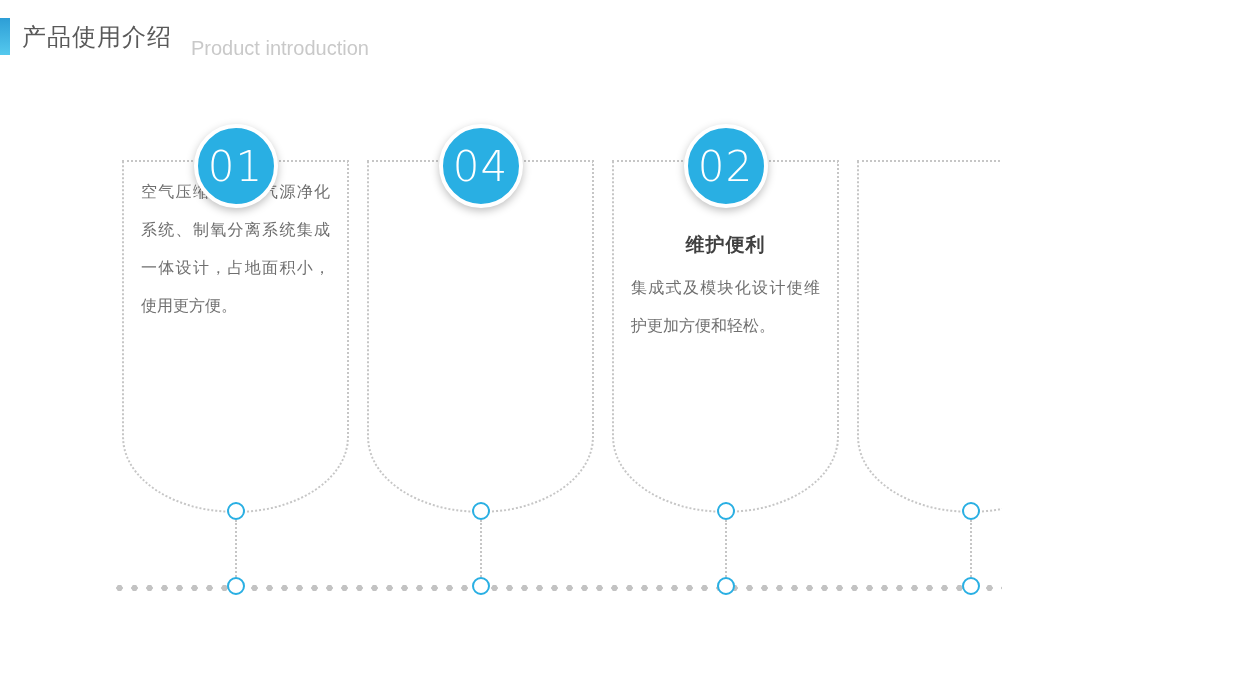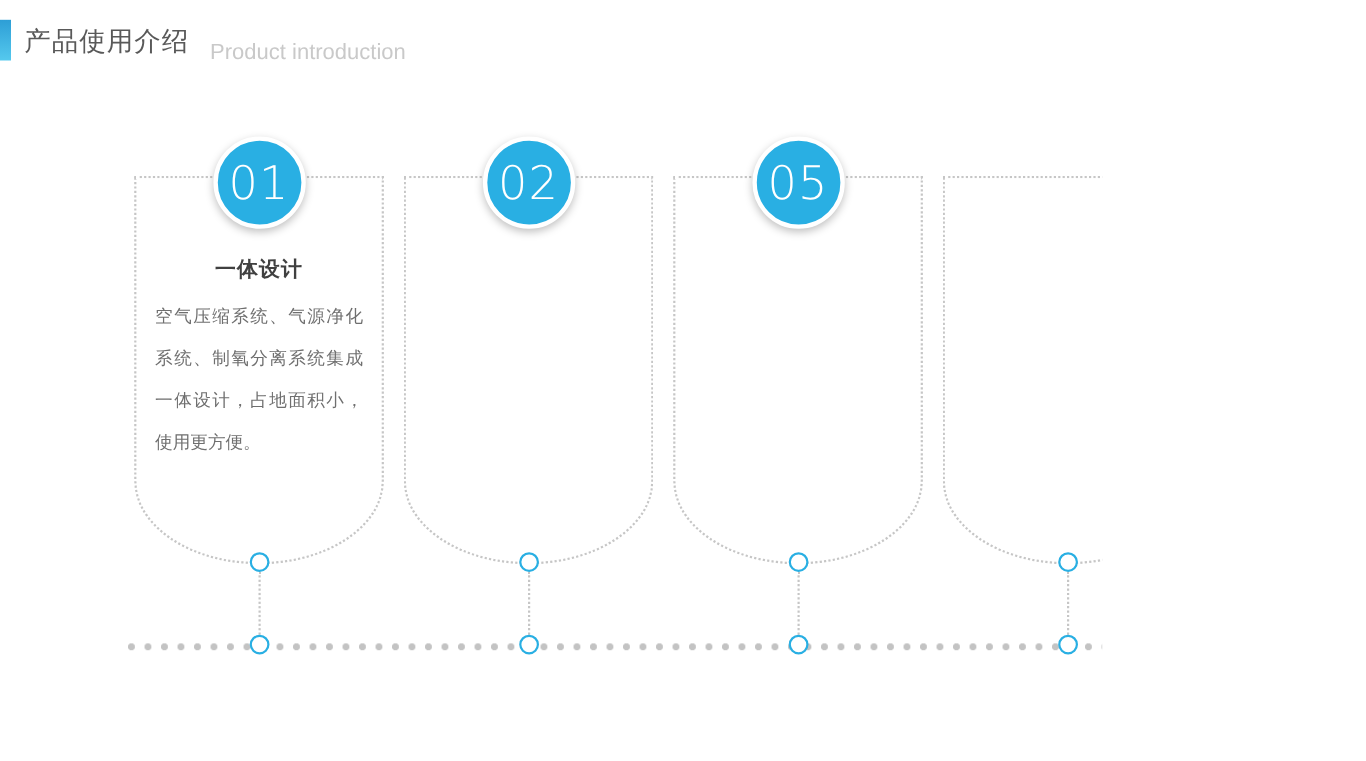--- a/index.html
+++ b/index.html
@@ -92,40 +92,41 @@
 <div class="slide">
 
   <div class="accent-bar"></div>
   <div class="title-cn">产品使用介绍</div>
   <div class="title-en">Product introduction</div>
 
   <div class="card" style="left:122px">
     <div class="num-circle">
       <span>01</span>
     </div>
-    <h2 class="card-title">一体设计</h2>
     <p class="card-body">空气压缩系统、气源净化系统、制氧分离系统集成一体设计，占地面积小，使用更方便。</p>
     <span class="node node-tip"></span>
     <span class="vline"></span>
     <span class="node node-axis"></span>
   </div>
 
   <div class="card" style="left:367px">
     <div class="num-circle">
-      <span>02</span>
+      <span>04</span>
     </div>
     <span class="node node-tip"></span>
     <span class="vline"></span>
     <span class="node node-axis"></span>
   </div>
 
   <div class="card" style="left:612px">
     <div class="num-circle">
-      <span>05</span>
+      <span>02</span>
     </div>
+    <h2 class="card-title">维护便利</h2>
+    <p class="card-body">集成式及模块化设计使维护更加方便和轻松。</p>
     <span class="node node-tip"></span>
     <span class="vline"></span>
     <span class="node node-axis"></span>
   </div>
 
   <div class="card" style="left:857px">
     <span class="node node-tip"></span>
     <span class="vline"></span>
     <span class="node node-axis"></span>
   </div>

